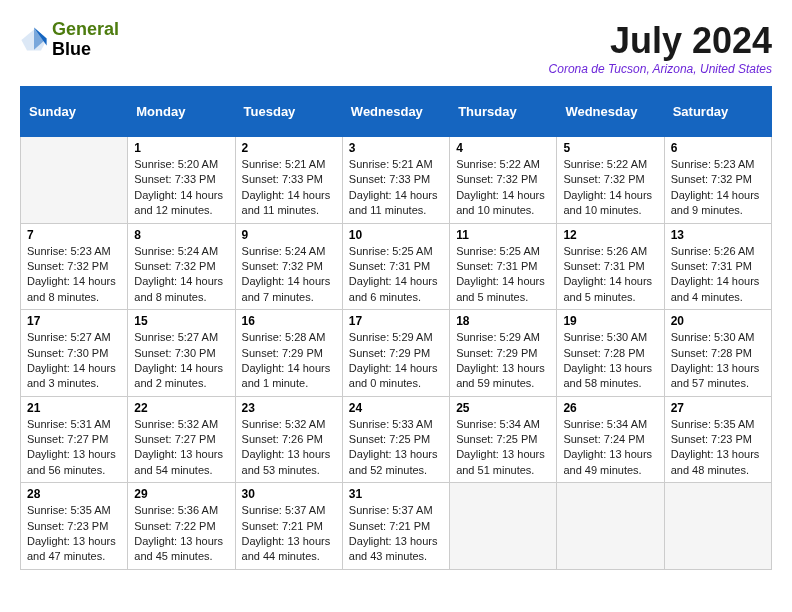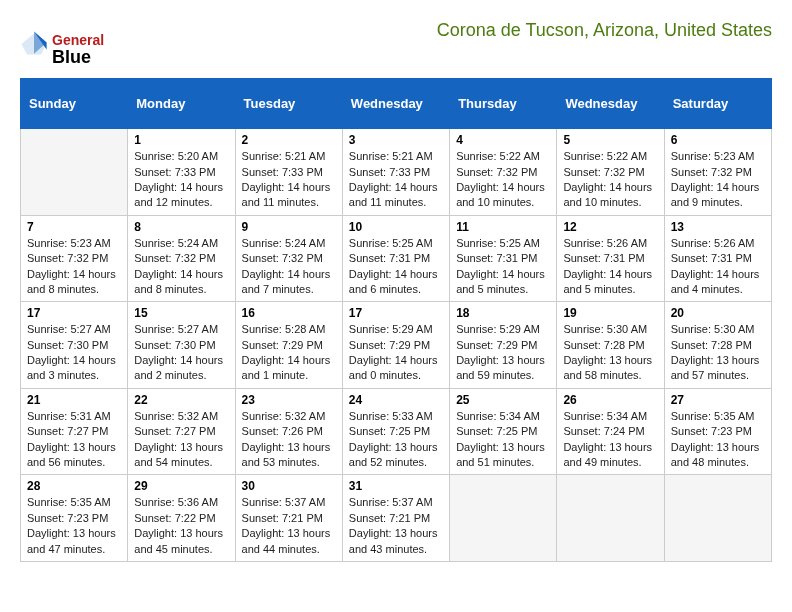--- a/index.html
+++ b/index.html
@@ -19,46 +19,46 @@
     .logo {
       display: flex;
       align-items: center;
     }
     .logo-text {
       display: flex;
       flex-direction: column;
       line-height: 1.1;
     }
     .logo-general {
-      font-size: 14px;
-      font-weight: bold;
-      color: #b91c1c;
-      margin-top: 13px;
+      font-size: 18px;
+      font-weight: bold;
+      color: #4d7c0f;
     }
     .logo-blue {
       font-size: 18px;
       font-weight: bold;
       color: #000000;
     }
     .logo-icon {
       width: 28px;
       height: 28px;
       margin-right: 4px;
     }
     .title-block {
       text-align: right;
     }
     .main-title {
       font-size: 36px;
       font-weight: bold;
       color: #1a1a1a;
     }
     .subtitle {
-      font-size: 18px;
-      color: #4d7c0f;
+      font-size: 12px;
+      color: #6d28d9;
+      font-style: italic;
     }
     .calendar {
       width: 100%;
       border-collapse: collapse;
       font-size: 11px;
     }
     .calendar th {
       background: #1565c0;
       color: #fff;
       text-align: left;
@@ -102,20 +102,21 @@
       <polygon points="20,5 38,20 30,35 10,35 2,20" fill="#1565c0" opacity="0.15"></polygon>
       <polygon points="20,2 38,18 20,34" fill="#1565c0" opacity="0.5"></polygon>
       <polygon points="20,2 38,18 38,28" fill="#1565c0"></polygon>
     </svg>
     <div class="logo-text">
       <span class="logo-general">General</span>
       <span class="logo-blue">Blue</span>
     </div>
   </div>
   <div class="title-block">
+    <div class="main-title">July 2024</div>
     <div class="subtitle">Corona de Tucson, Arizona, United States</div>
   </div>
 </div>
 
 <table class="calendar">
   <thead>
     <tr>
       <th>Sunday</th>
       <th>Monday</th>
       <th>Tuesday</th>

